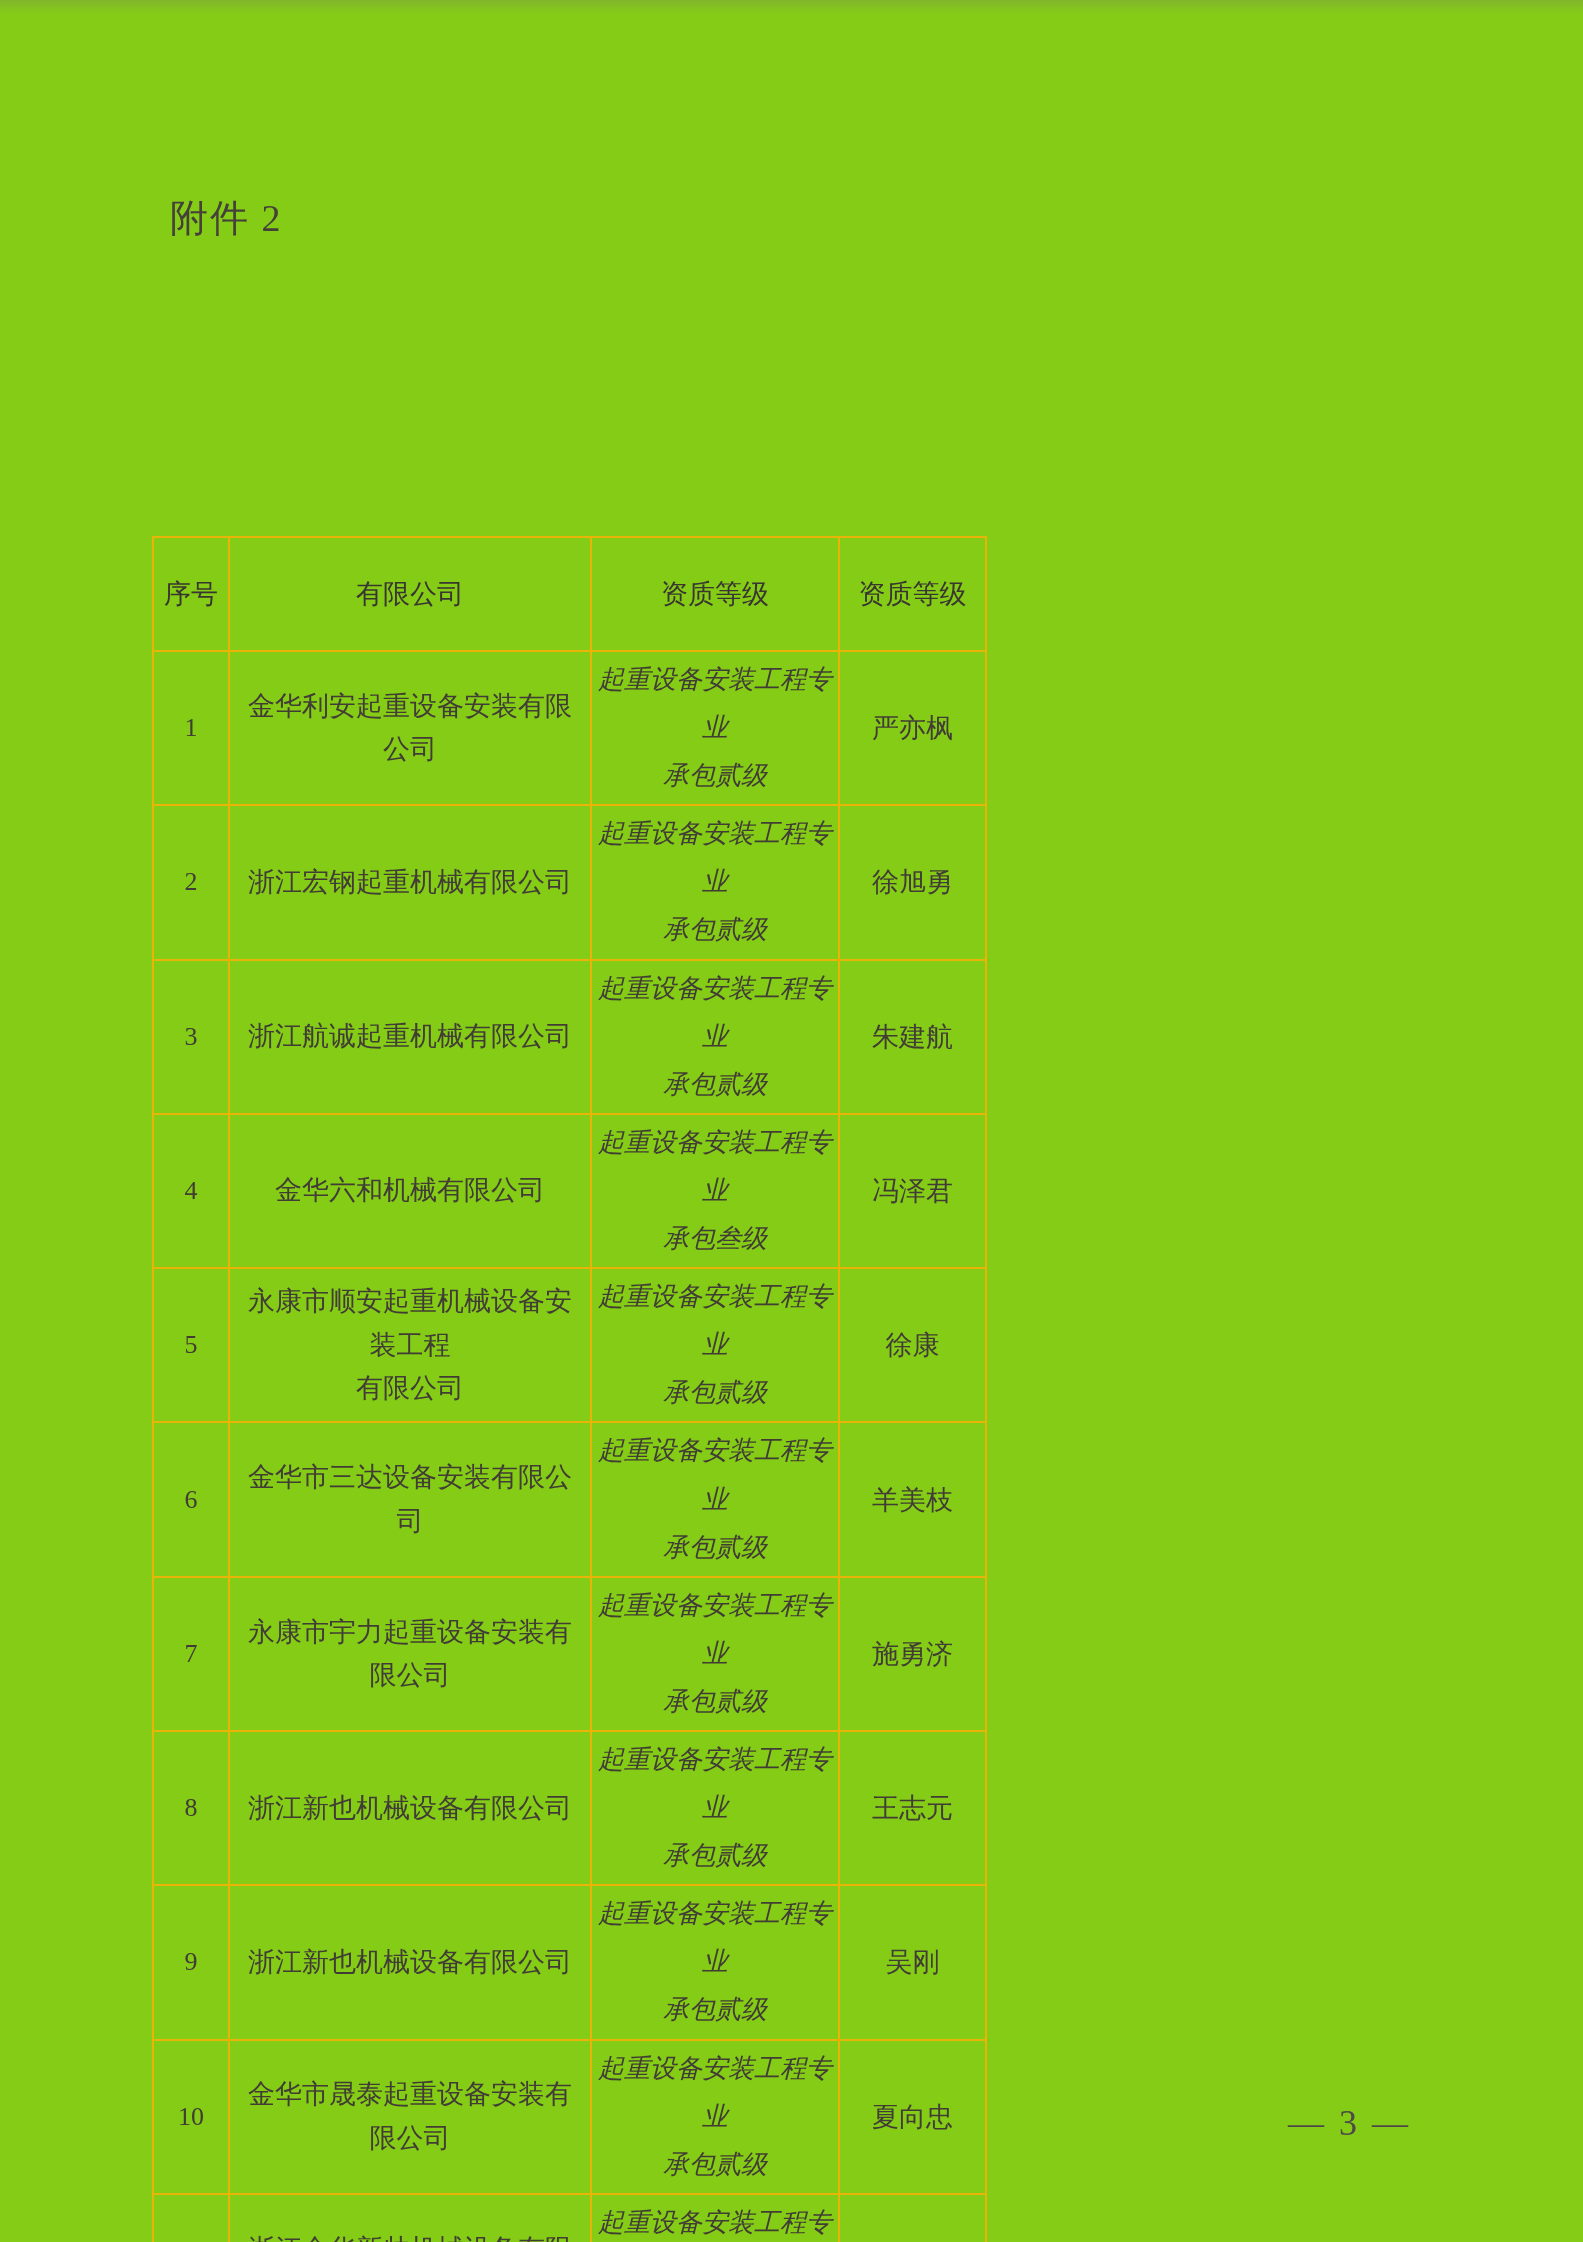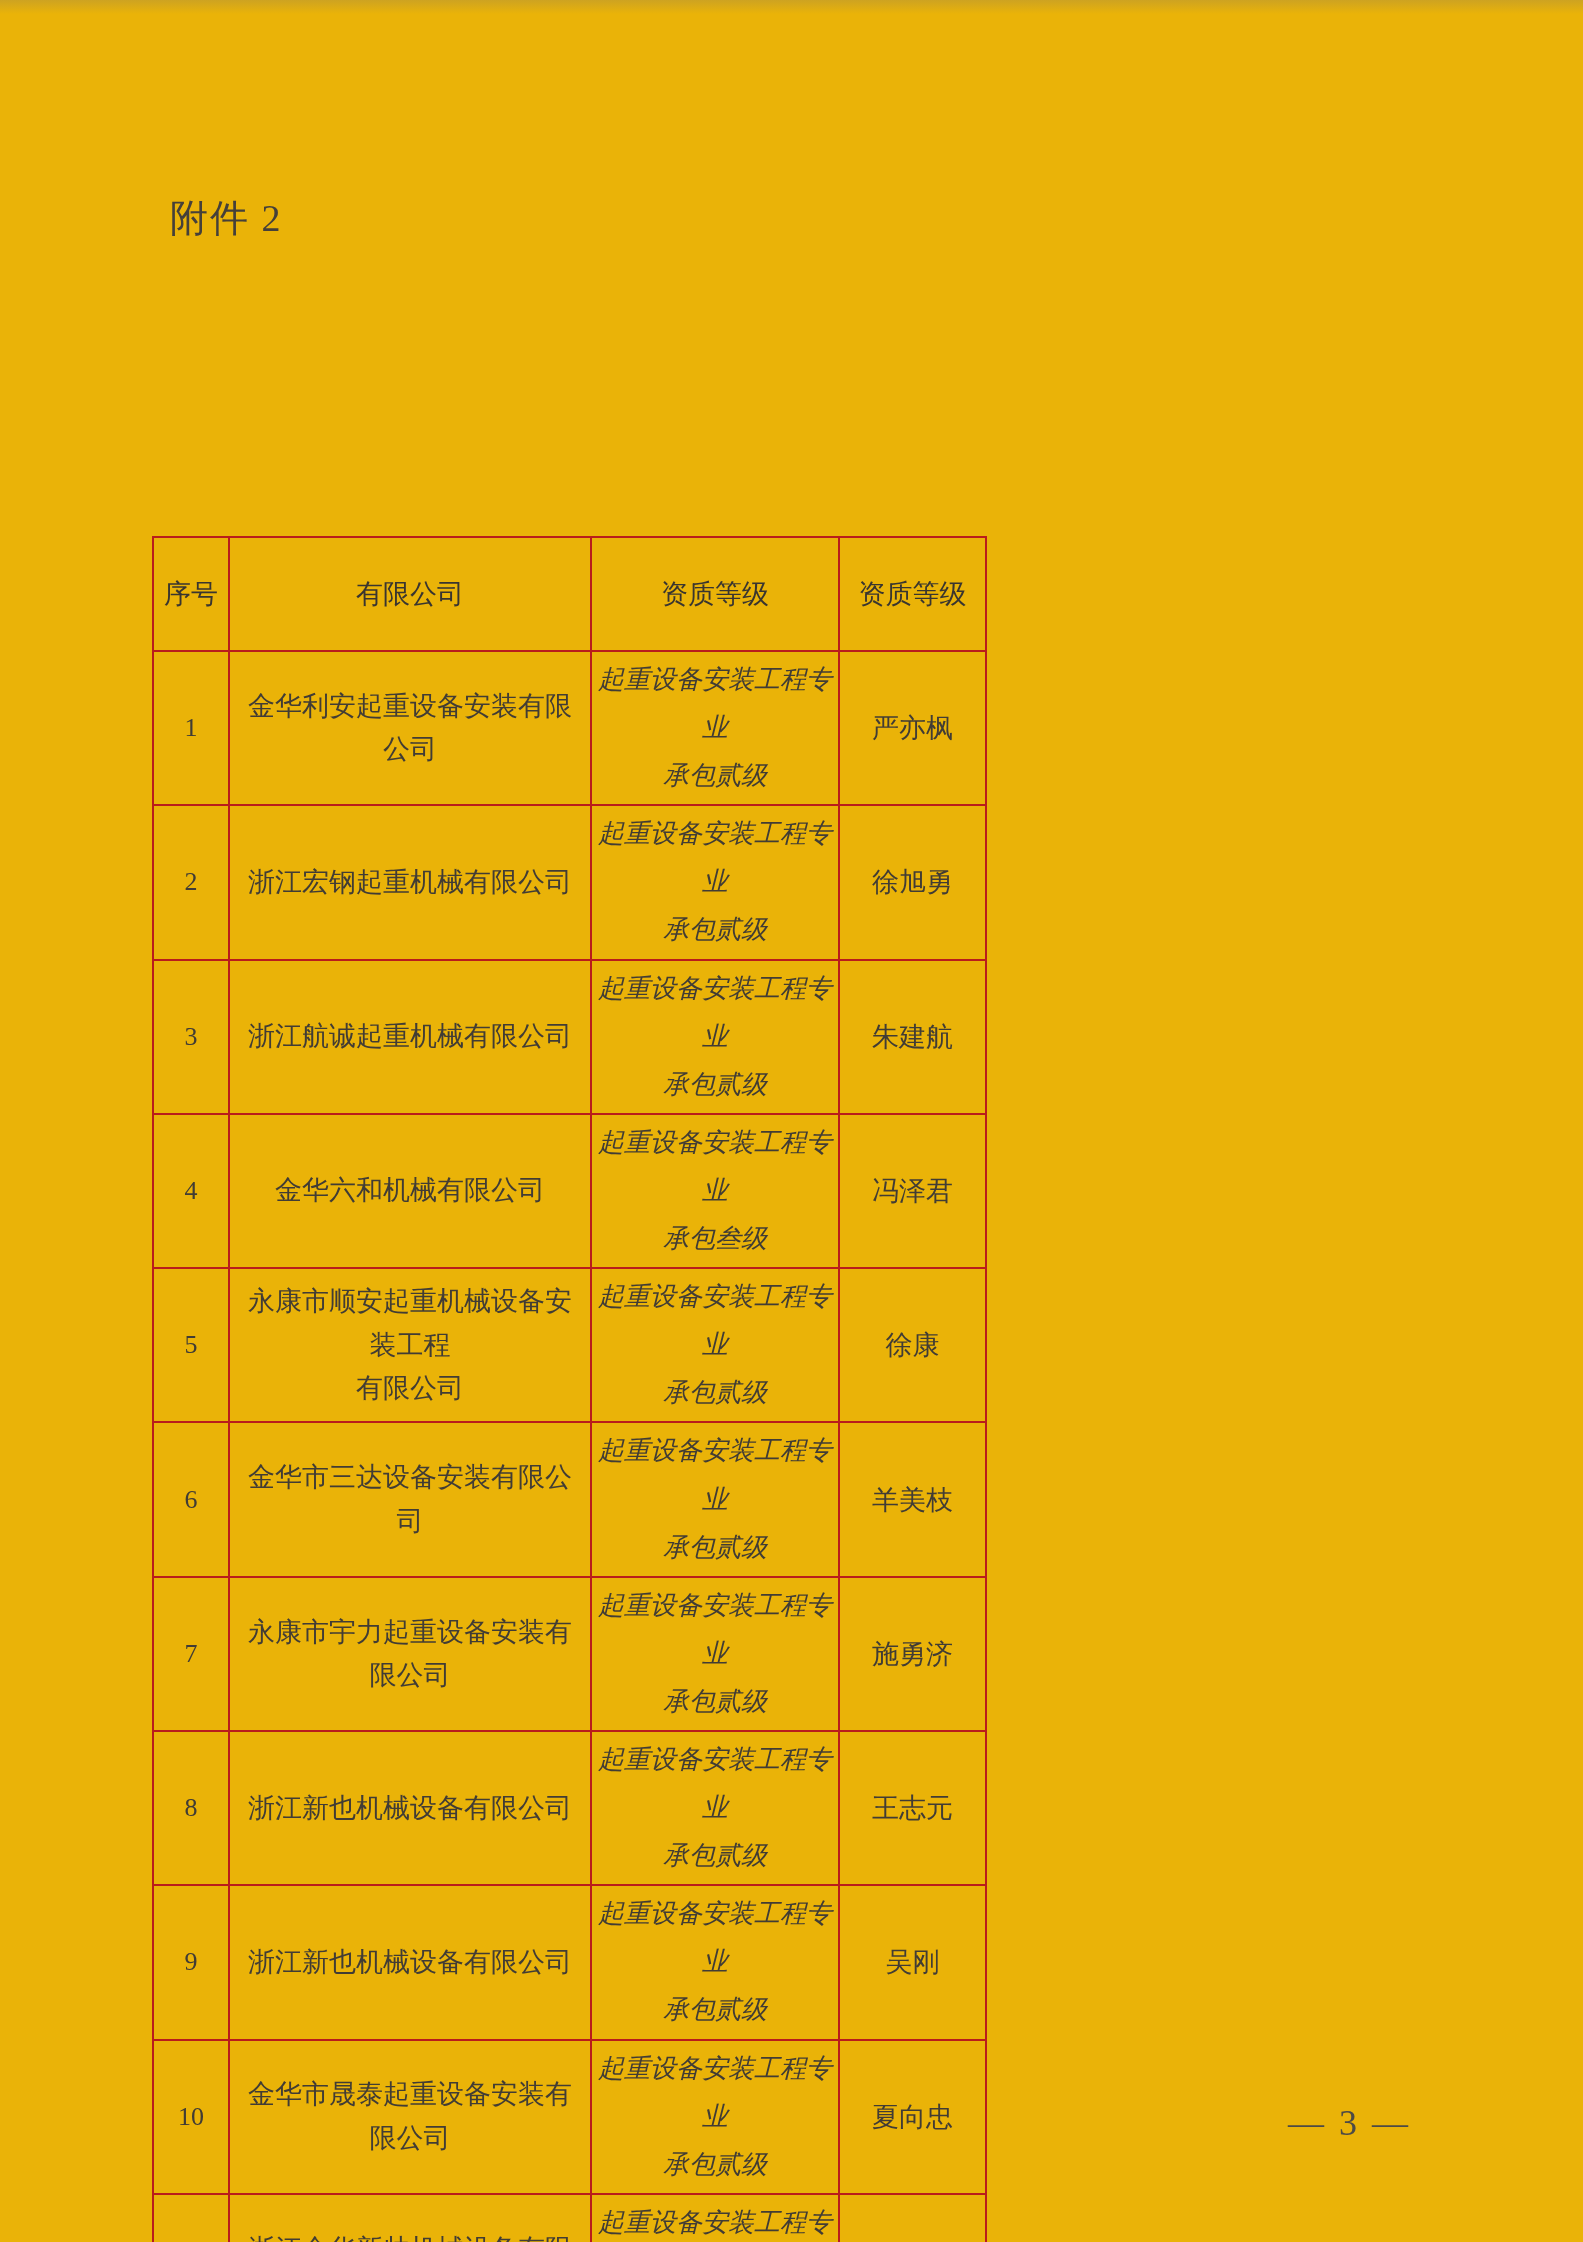--- a/index.html
+++ b/index.html
@@ -6,21 +6,21 @@
     margin: 0;
     padding: 0;
     background: #e8e6e2;
     font-family: "Liberation Serif", "DejaVu Serif", serif;
   }
   .page {
     position: relative;
     width: 1583px;
     height: 2242px;
     margin: 0 auto;
-    background: #eab308;
+    background: #84cc16;
     color: #3f3a33;
     overflow: hidden;
   }
   
   .page::before {
     content: "";
     position: absolute;
     left: 0; top: 0; right: 0;
     height: 14px;
     background: linear-gradient(180deg, rgba(120,115,110,0.25), rgba(120,115,110,0));
@@ -53,21 +53,21 @@
     width: 833px;
     border-collapse: collapse;
     table-layout: fixed;
     background: transparent;
   }
   table.roster col.c-no   { width: 76px; }
   table.roster col.c-name { width: 362px; }
   table.roster col.c-qual { width: 248px; }
   table.roster col.c-rep  { width: 147px; }
   table.roster th, table.roster td {
-    border: 2px solid #b91c1c;
+    border: 2px solid #eab308;
     text-align: center;
     vertical-align: middle;
     padding: 4px 6px;
     white-space: pre-line;
     color: #413c35;
   }
   table.roster th {
     height: 104px;
     font-size: 27px;
     font-weight: normal;

